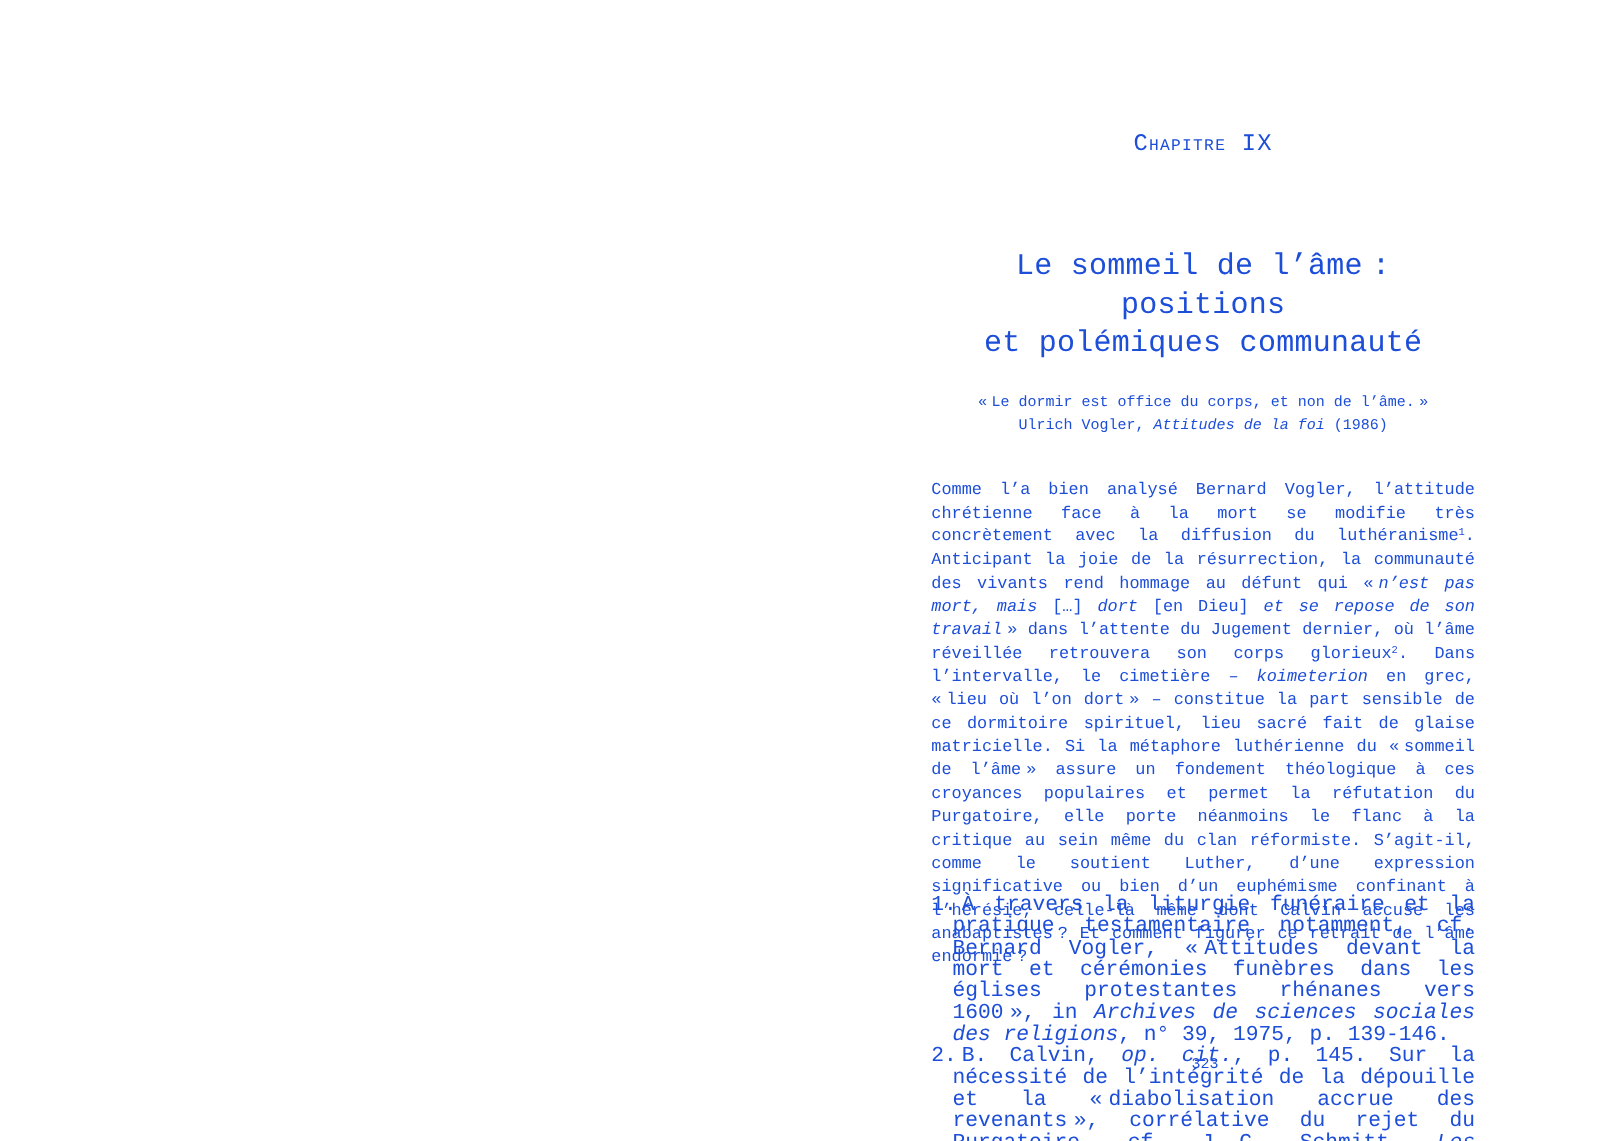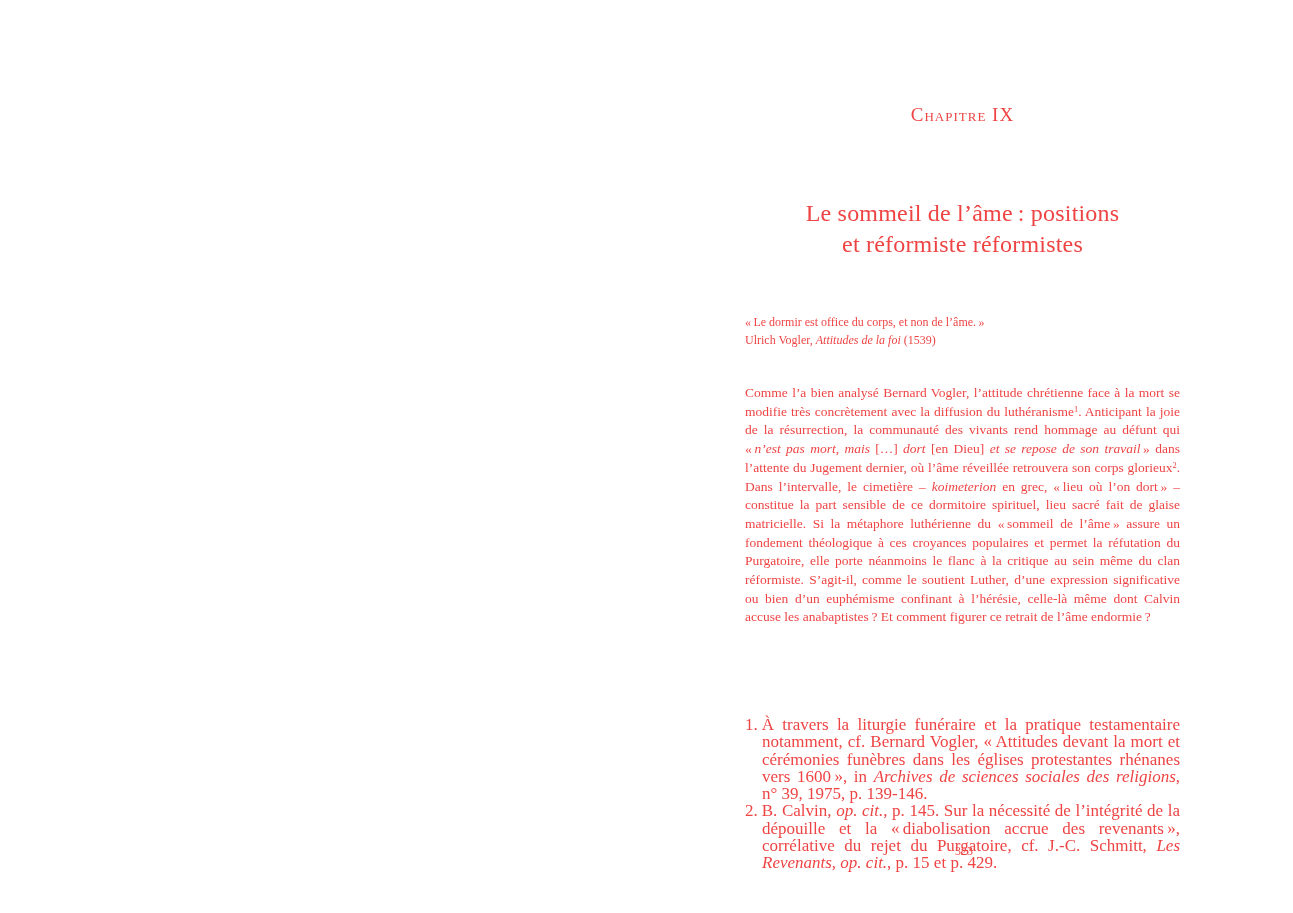--- a/index.html
+++ b/index.html
@@ -6,22 +6,22 @@
     margin: 0;
     padding: 0;
     background: #ffffff;
   }
   .page {
     position: relative;
     width: 1293px;
     height: 913px;
     background: #ffffff;
     overflow: hidden;
-    font-family: Liberation Serif, serif;
-    color: #ef4444;
+    font-family: Liberation Mono, monospace;
+    color: #1d4ed8;
   }
   .column {
     position: absolute;
     left: 745px;
     top: 0;
     width: 435px;
     height: 913px;
   }
   .chapter-label {
     position: absolute;
@@ -43,21 +43,21 @@
     font-size: 24px;
     line-height: 31px;
     letter-spacing: 0.2px;
     margin-top: 48px;
   }
   .epigraph {
     position: absolute;
     top: 313px;
     left: 0;
     width: 100%;
-    text-align: left;
+    text-align: center;
     font-size: 12px;
     line-height: 18px;
   }
   .body-text {
     position: absolute;
     top: 384px;
     left: 0;
     width: 100%;
     font-size: 13.5px;
     line-height: 18.7px;
@@ -105,26 +105,26 @@
 </head>
 <body>
 
 <div class="page">
   <div class="column">
 
     <div class="chapter-label">Chapitre IX</div>
 
     <div class="chapter-title">
       <div>Le sommeil de l’âme : positions</div>
-      <div>et réformiste réformistes</div>
+      <div>et polémiques communauté</div>
     </div>
 
     <div class="epigraph">
       <div>« Le dormir est office du corps, et non de l’âme. »</div>
-      <div><span>Ulrich Vogler, </span><i>Attitudes de la foi</i><span> (1539)</span></div>
+      <div><span>Ulrich Vogler, </span><i>Attitudes de la foi</i><span> (1986)</span></div>
     </div>
 
     <div class="body-text"><span>Comme l’a bien analysé Bernard Vogler, l’attitude chrétienne face à la mort se modifie très concrètement avec la diffusion du luthéranisme</span><sup>1</sup><span>. Anticipant la joie de la résurrection, la communauté des vivants rend hommage au défunt qui « </span><i>n’est pas mort, mais</i><span> […] </span><i>dort</i><span> [en Dieu] </span><i>et se repose de son travail</i><span> » dans l’attente du Jugement dernier, où l’âme réveillée retrouvera son corps glorieux</span><sup>2</sup><span>. Dans l’intervalle, le cimetière – </span><i>koimeterion</i><span> en grec, « lieu où l’on dort » – constitue la part sensible de ce dormitoire spirituel, lieu sacré fait de glaise matricielle. Si la métaphore luthérienne du « sommeil de l’âme » assure un fondement théologique à ces croyances populaires et permet la réfutation du Purgatoire, elle porte néanmoins le flanc à la critique au sein même du clan réformiste. S’agit-il, comme le soutient Luther, d’une expression significative ou bien d’un euphémisme confinant à l’hérésie, celle-là même dont Calvin accuse les anabaptistes ? Et comment figurer ce retrait de l’âme endormie ?</span></div>
 
     <div class="footnotes">
       <div class="footnote">
         <span class="fn-num">1.</span><span class="fn-text"><span>À travers la liturgie funéraire et la pratique testamentaire notamment, cf. Bernard Vogler, « Attitudes devant la mort et cérémonies funèbres dans les églises protestantes rhénanes vers 1600 », in </span><i>Archives de sciences sociales des religions</i><span>, n° 39, 1975, p. 139-146.</span></span>
       </div>
       <div class="footnote">
         <span class="fn-num">2.</span><span class="fn-text"><span>B. Calvin, </span><i>op. cit.</i><span>, p. 145. Sur la nécessité de l’intégrité de la dépouille et la « diabolisation accrue des revenants », corrélative du rejet du Purgatoire, cf. J.-C. Schmitt, </span><i>Les Revenants, op. cit.</i><span>, p. 15 et p. 429.</span></span>

